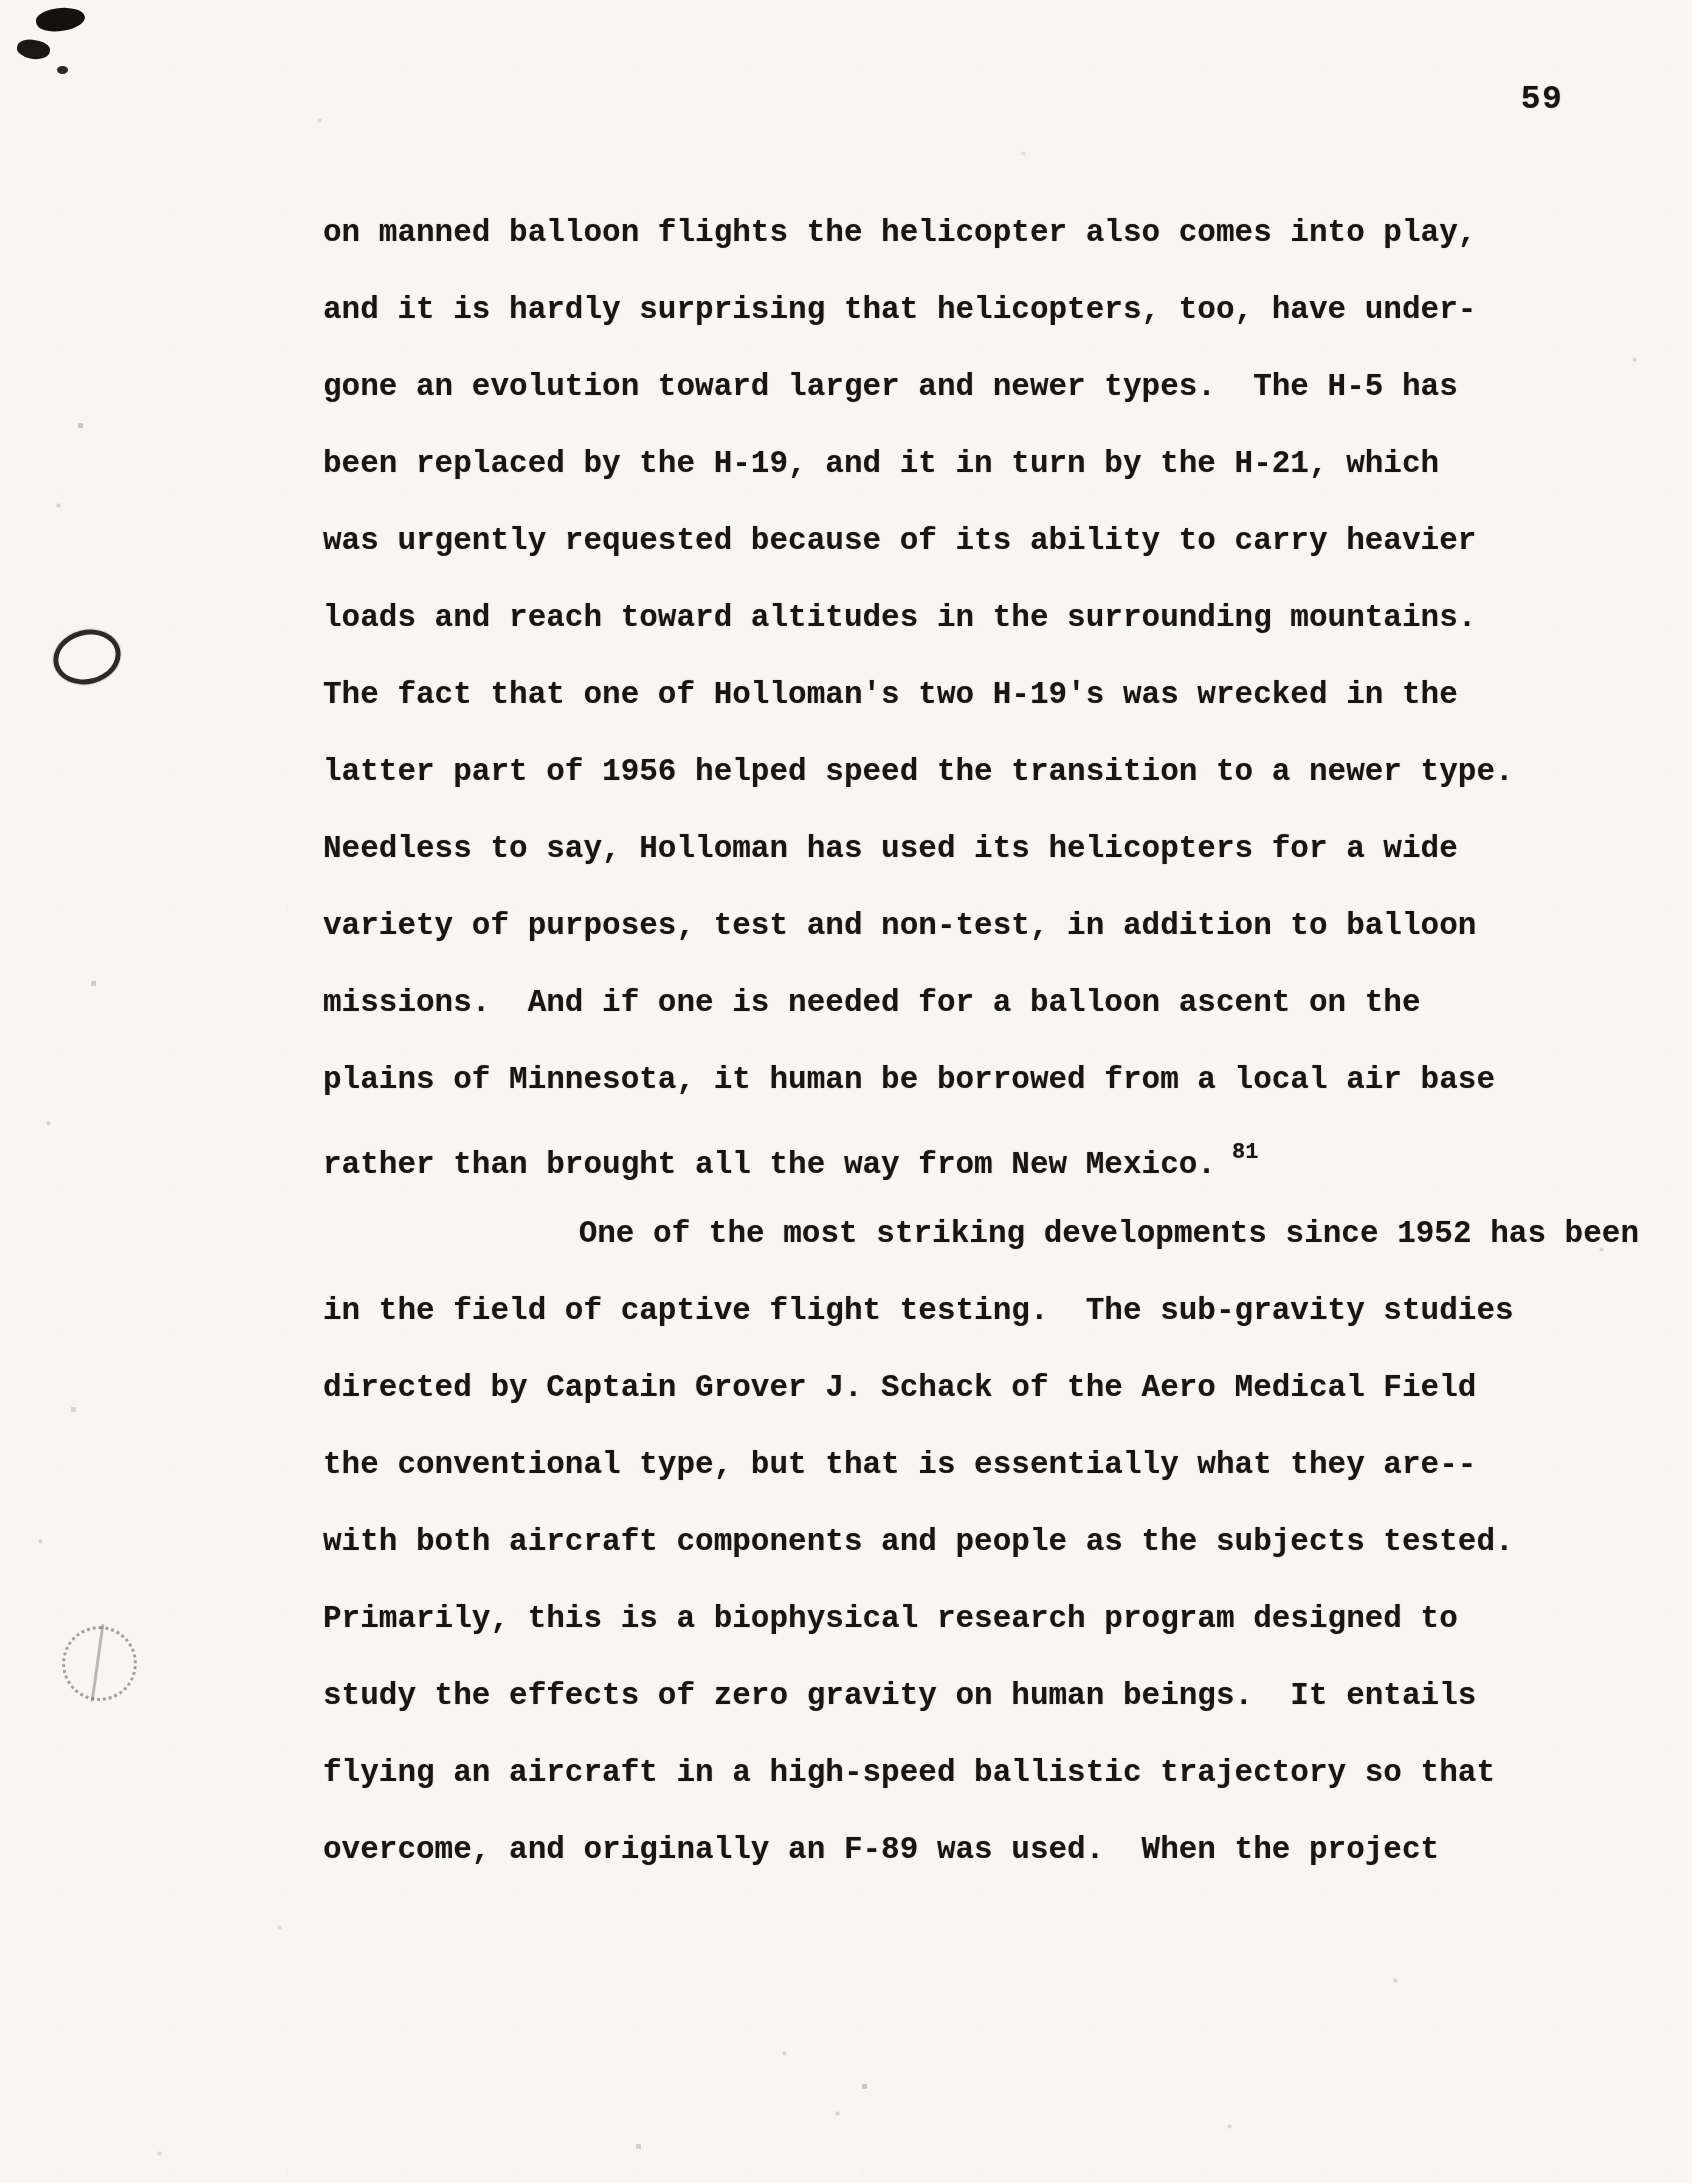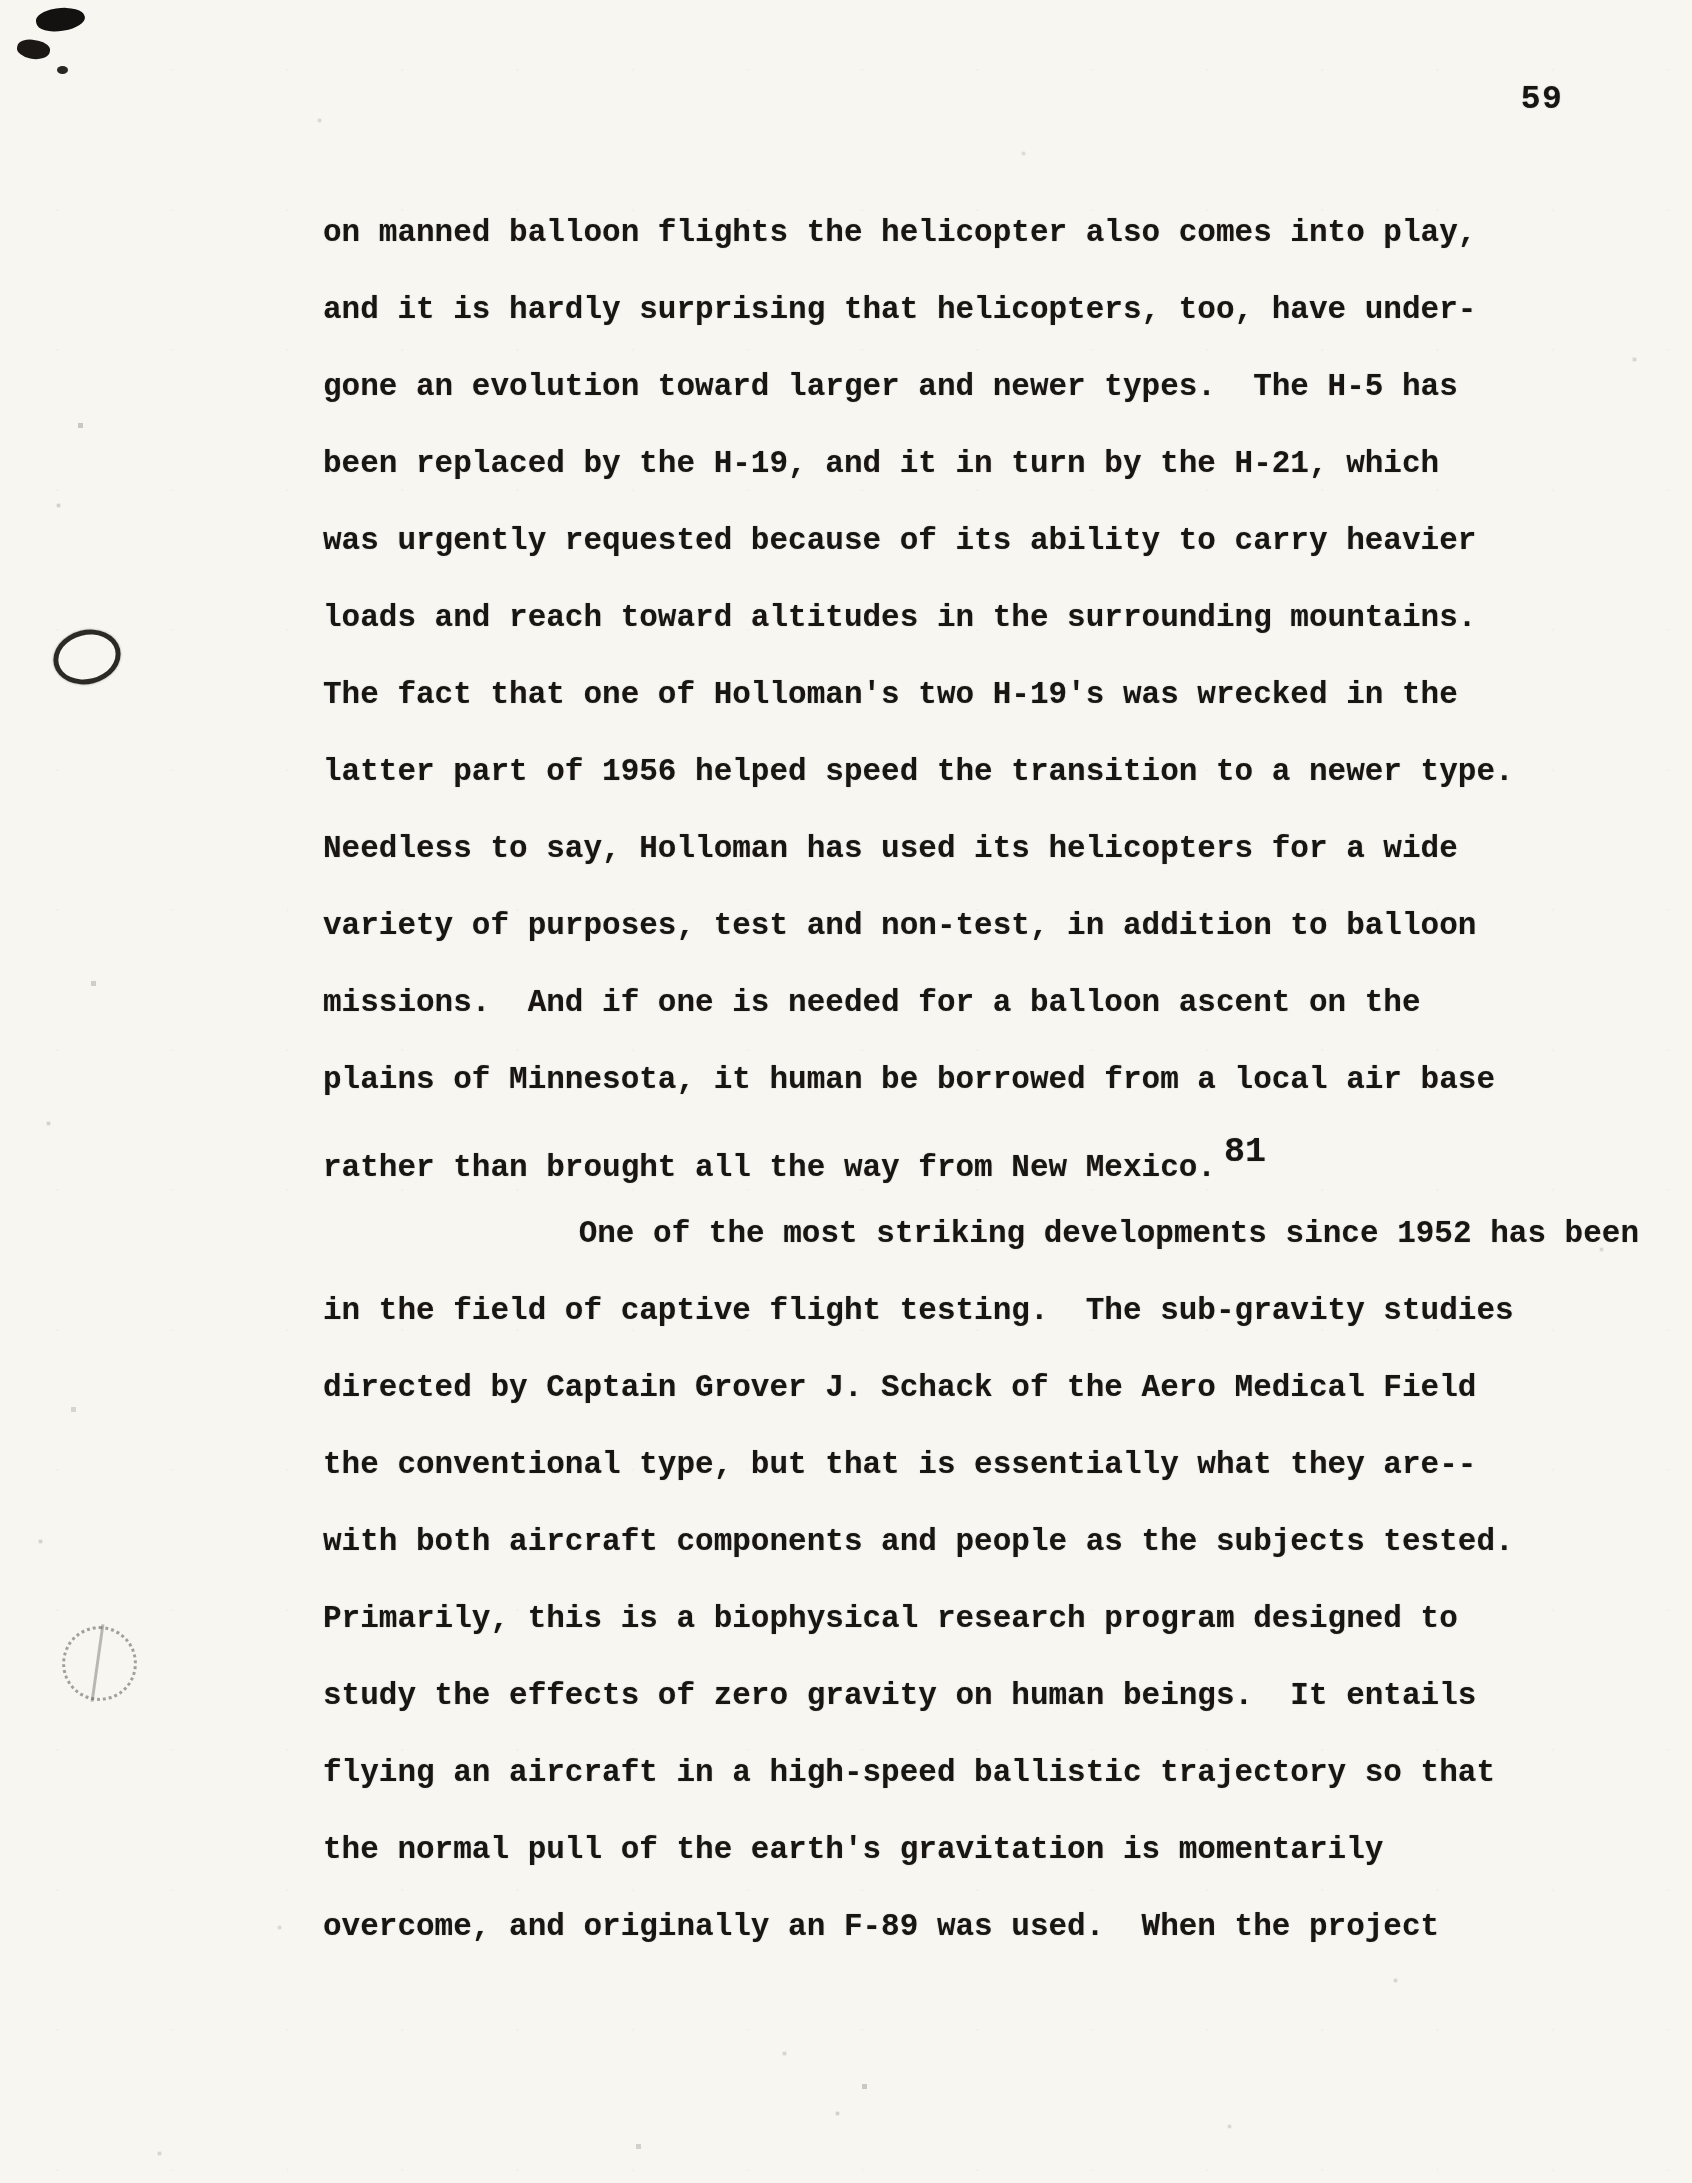--- a/index.html
+++ b/index.html
@@ -43,24 +43,24 @@
   }
   .line {
     white-space: pre;
     height: 77px;
   }
   .line.indent {
     padding-left: 97px;
     text-align: right;
   }
   sup.fn {
-    font-size: 35px;
+    font-size: 22px;
     position: relative;
     top: -4px;
-    margin-left: 8px;
+    margin-left: 16px;
     vertical-align: super;
   }
   
   .ink-blot-1 {
     position: absolute;
     left: 36px;
     top: 8px;
     width: 49px;
     height: 22.6px;
     background: #141210;
@@ -171,18 +171,17 @@
     <div class="line">plains of Minnesota, it human be borrowed from a local air base</div>
     <div class="line"><span>rather than brought all the way from New Mexico.</span><sup class="fn">81</sup></div>
     <div class="line indent">One of the most striking developments since 1952 has been</div>
     <div class="line">in the field of captive flight testing.  The sub-gravity studies</div>
     <div class="line">directed by Captain Grover J. Schack of the Aero Medical Field</div>
     <div class="line">the conventional type, but that is essentially what they are--</div>
     <div class="line">with both aircraft components and people as the subjects tested.</div>
     <div class="line">Primarily, this is a biophysical research program designed to</div>
     <div class="line">study the effects of zero gravity on human beings.  It entails</div>
     <div class="line">flying an aircraft in a high-speed ballistic trajectory so that</div>
-    <div class="line">the normal pull of the earth's gravitation is momentarily</div>
     <div class="line">overcome, and originally an F-89 was used.  When the project</div>
   </div>
 
 </div>
 
 
 </body></html>

